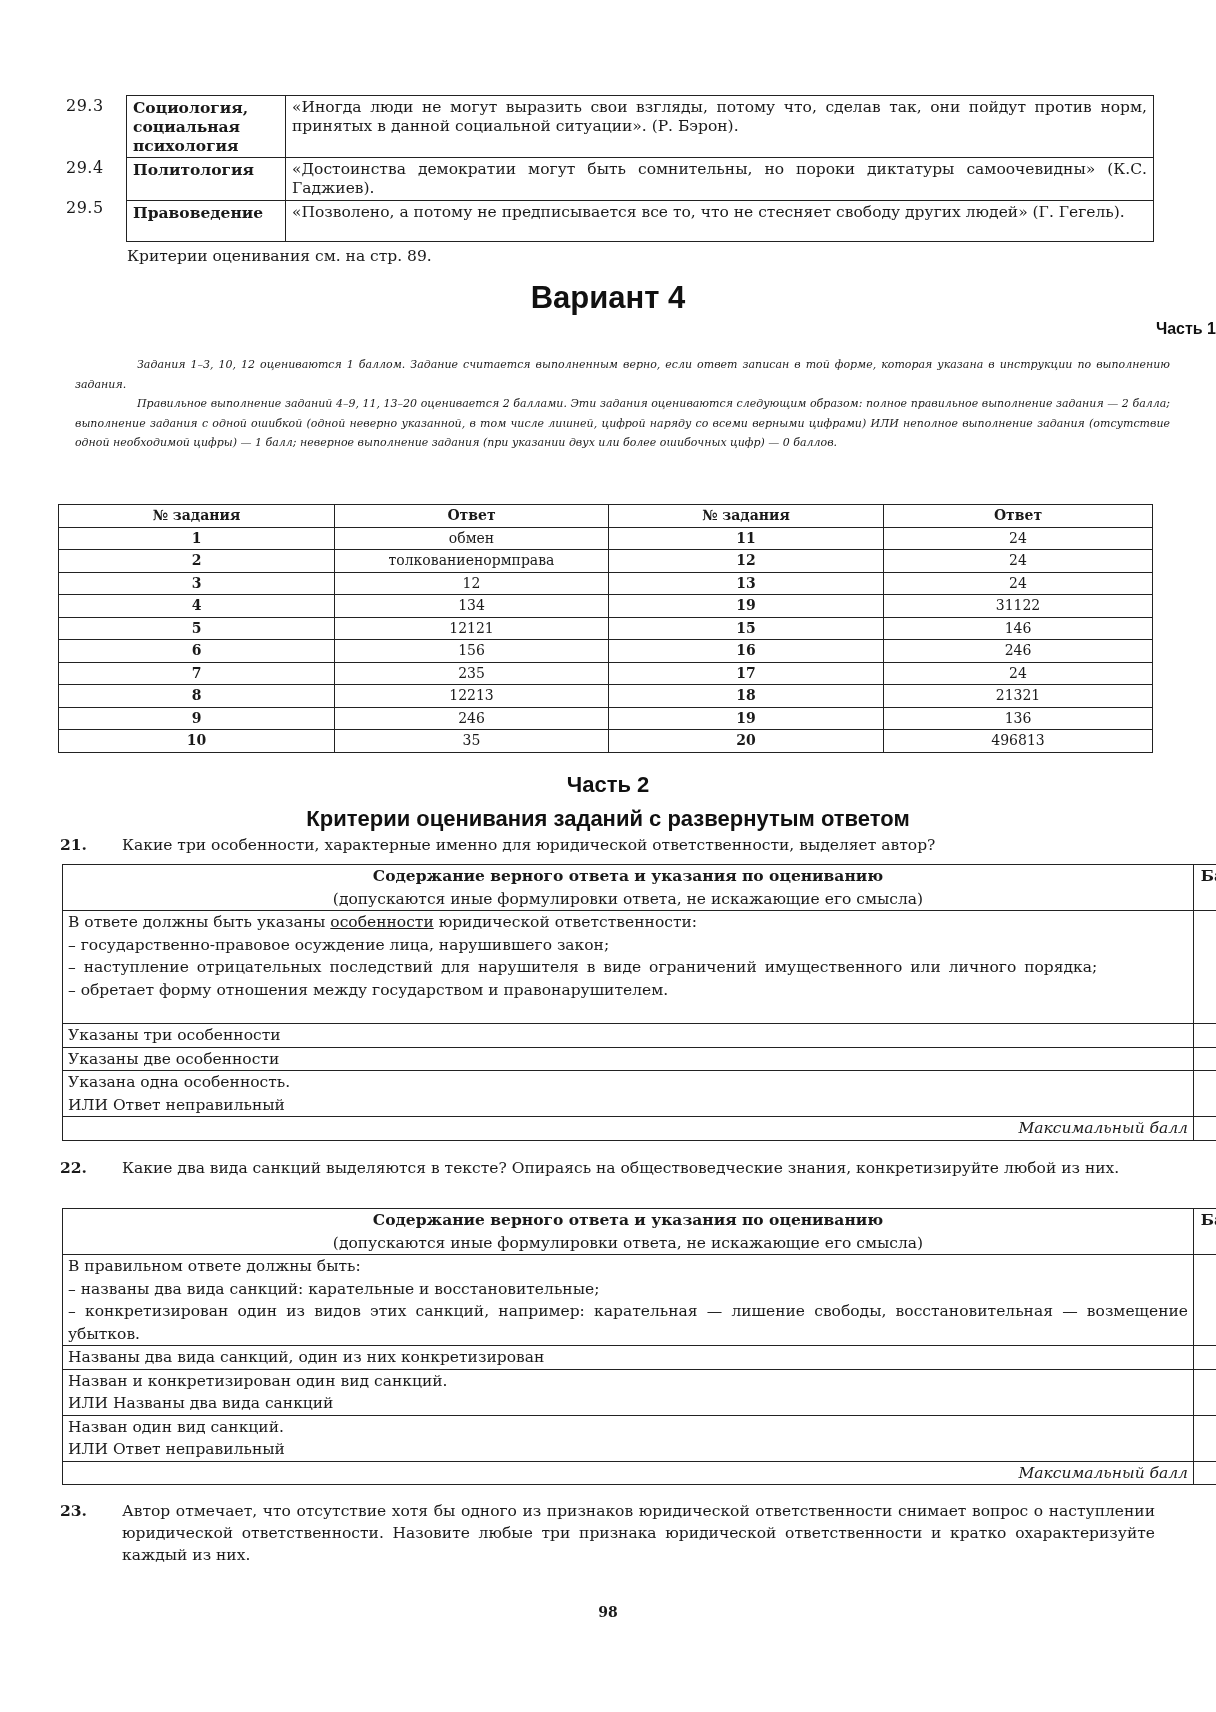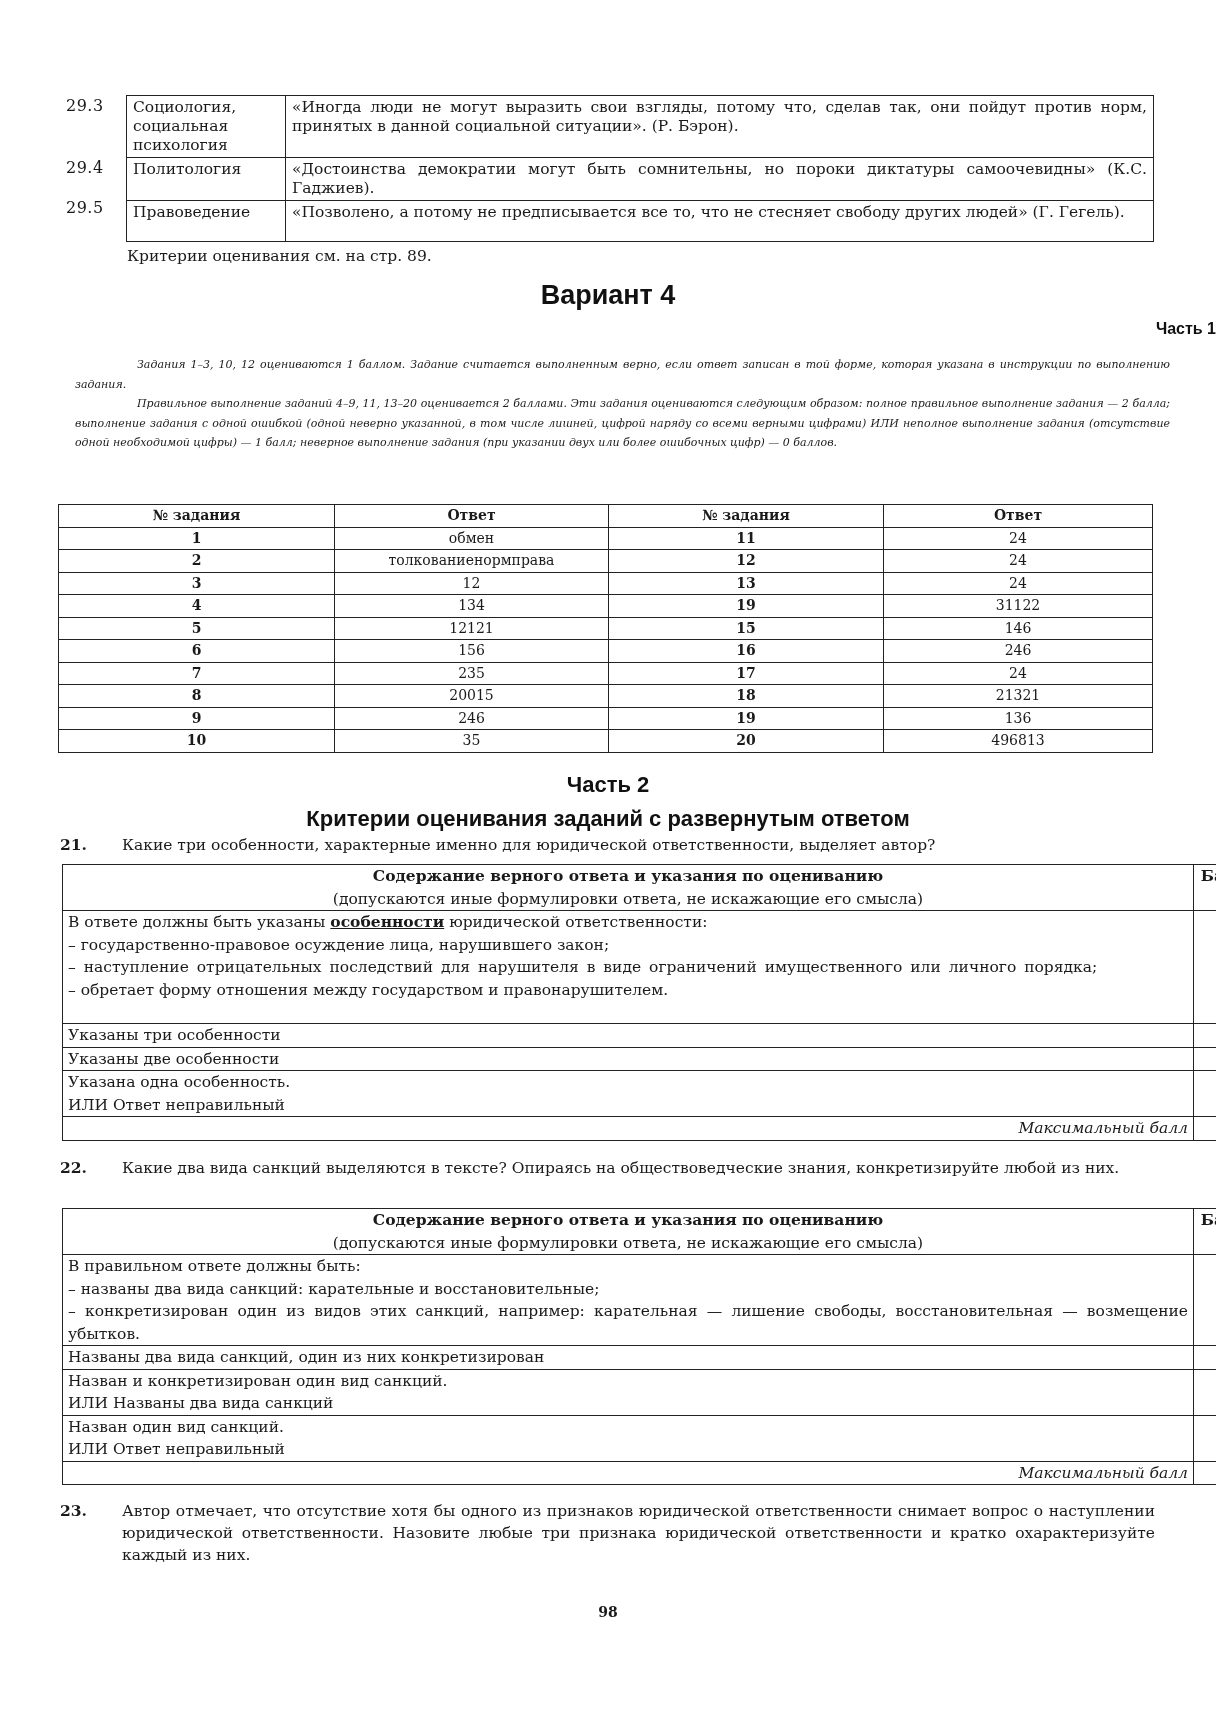--- a/index.html
+++ b/index.html
@@ -10,21 +10,21 @@
   }
   .abs { position: absolute; }
   table { border-collapse: collapse; }
   td, th { border: 1.5px solid #222; padding: 0 6px; vertical-align: top; }
   .sans-bold { font-family: "Liberation Sans", "DejaVu Sans", sans-serif; font-weight: bold; }
 
   
   .row-num { position: absolute; left: 66px; font-weight: normal; font-size: 16px; letter-spacing: 0.5px; }
   #t29 { position: absolute; left: 126px; top: 95px; width: 1028px; font-size: 15.5px; line-height: 19px; }
   #t29 td { padding: 2px 6px 2px 6px; }
-  #t29 td.c1 { width: 146px; }
+  #t29 td.c1 { width: 146px; font-weight: bold; }
   .note-line { left: 127px; font-size: 15.5px; }
 
   .heading { width: 100%; text-align: center; left: 0; color: #111; }
 
   .para { left: 75px; width: 1095px; font-size: 11px; line-height: 19.5px; text-align: justify; font-style: italic; }
   .para p { margin: 0; text-indent: 62px; }
 
   
   #tans { position: absolute; left: 58px; top: 504px; width: 1095px; font-size: 14px; }
   #tans td { text-align: center; padding: 0; height: 21.5px; line-height: 21px; border-width: 1.3px; }
@@ -36,21 +36,21 @@
   .qtext { margin-left: 62px; display: block; text-align: justify; }
 
   .crit { position: absolute; left: 62px; width: 1207px; font-size: 15.5px; line-height: 22.5px; }
   .crit td { padding: 0 5px; border-width: 1.3px; }
   .crit td.pts { width: 64px; text-align: center; }
   .crit .hdr-main { text-align: center; }
   .crit .hdr-main .b { font-weight: bold; }
   .crit .hdr-pts { font-weight: bold; text-align: center; }
   .crit .max-label { text-align: right; font-style: italic; }
   .crit .max-val { font-style: italic; }
-  .u { text-decoration: underline; font-weight: bold; }
+  .u { text-decoration: underline; }
   .page-num { left: 0; width: 100%; text-align: center; font-weight: bold; font-size: 14px; }
 </style>
 </head>
 <body>
 
 <div>
   <span class="row-num" style="top:96px">29.3</span>
   <span class="row-num" style="top:158px">29.4</span>
   <span class="row-num" style="top:198px">29.5</span>
 
@@ -71,21 +71,21 @@
     <tr style="height:41px">
       <td class="c1">Правоведение</td>
       <td style="text-align:justify">«Позволено, а потому не предписывается все то, что не стесняет свободу других людей» (Г. Гегель).</td>
     </tr>
   </tbody>
     </table>
 
   <div class="abs note-line" style="top:247px">Критерии оценивания см. на стр. 89.</div>
 </div>
 
-<div class="abs heading sans-bold" style="top:280px; font-size:27px;">Вариант 4</div>
+<div class="abs heading sans-bold" style="top:280px; font-size:31px;">Вариант 4</div>
 <div class="abs heading sans-bold" style="top:320px; font-size:16px;text-align:right;">Часть 1</div>
 
 <div class="abs para" style="top:355px">
   <p>Задания 1–3, 10, 12 оцениваются 1 баллом. Задание считается выполненным верно, если ответ записан в той форме, которая указана в инструкции по выполнению задания.</p>
   <p>Правильное выполнение заданий 4–9, 11, 13–20 оценивается 2 баллами. Эти задания оцениваются следующим образом: полное правильное выполнение задания — 2 балла; выполнение задания с одной ошибкой (одной неверно указанной, в том числе лишней, цифрой наряду со всеми верными цифрами) ИЛИ неполное выполнение задания (отсутствие одной необходимой цифры) — 1 балл; неверное выполнение задания (при указании двух или более ошибочных цифр) — 0 баллов.</p>
 </div>
 
 <table id="tans">
   <tbody>
       <tr class="hdr">
@@ -131,21 +131,21 @@
         <td>246</td>
       </tr>
   <tr>
         <td class="num">7</td>
         <td>235</td>
         <td class="num">17</td>
         <td>24</td>
       </tr>
   <tr>
         <td class="num">8</td>
-        <td>20015</td>
+        <td>12213</td>
         <td class="num">18</td>
         <td>21321</td>
       </tr>
   <tr>
         <td class="num">9</td>
         <td>246</td>
         <td class="num">19</td>
         <td>136</td>
       </tr>
   <tr>

